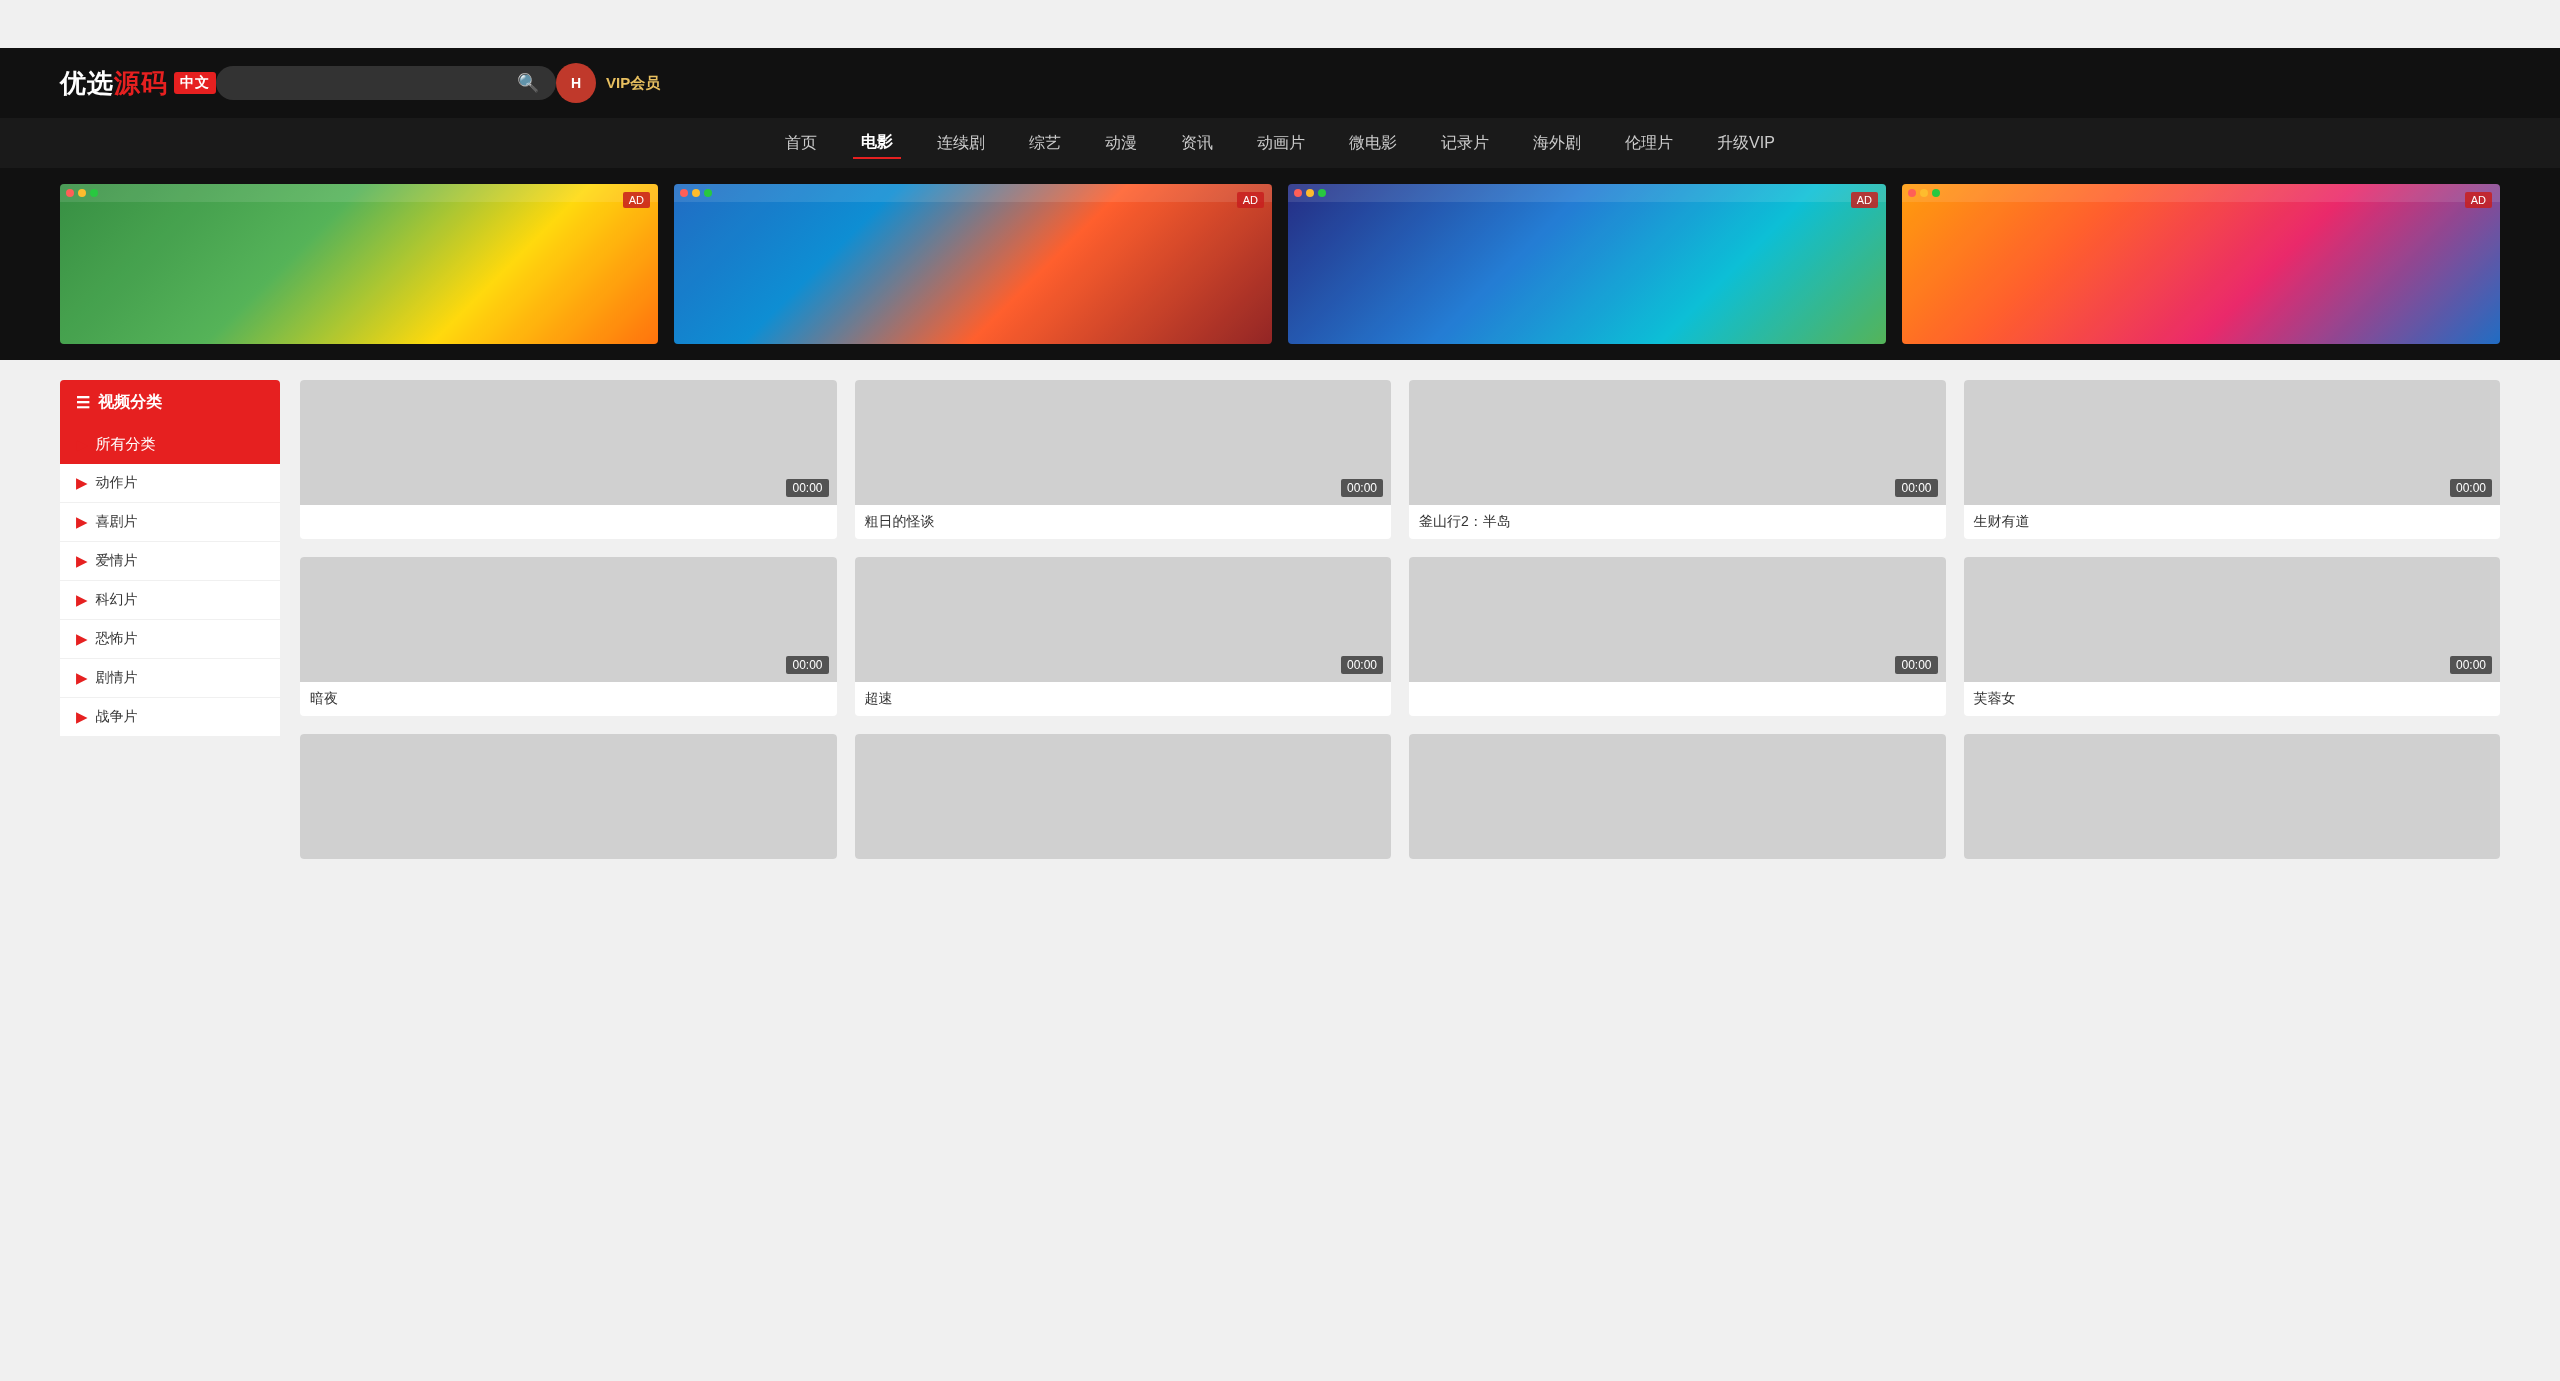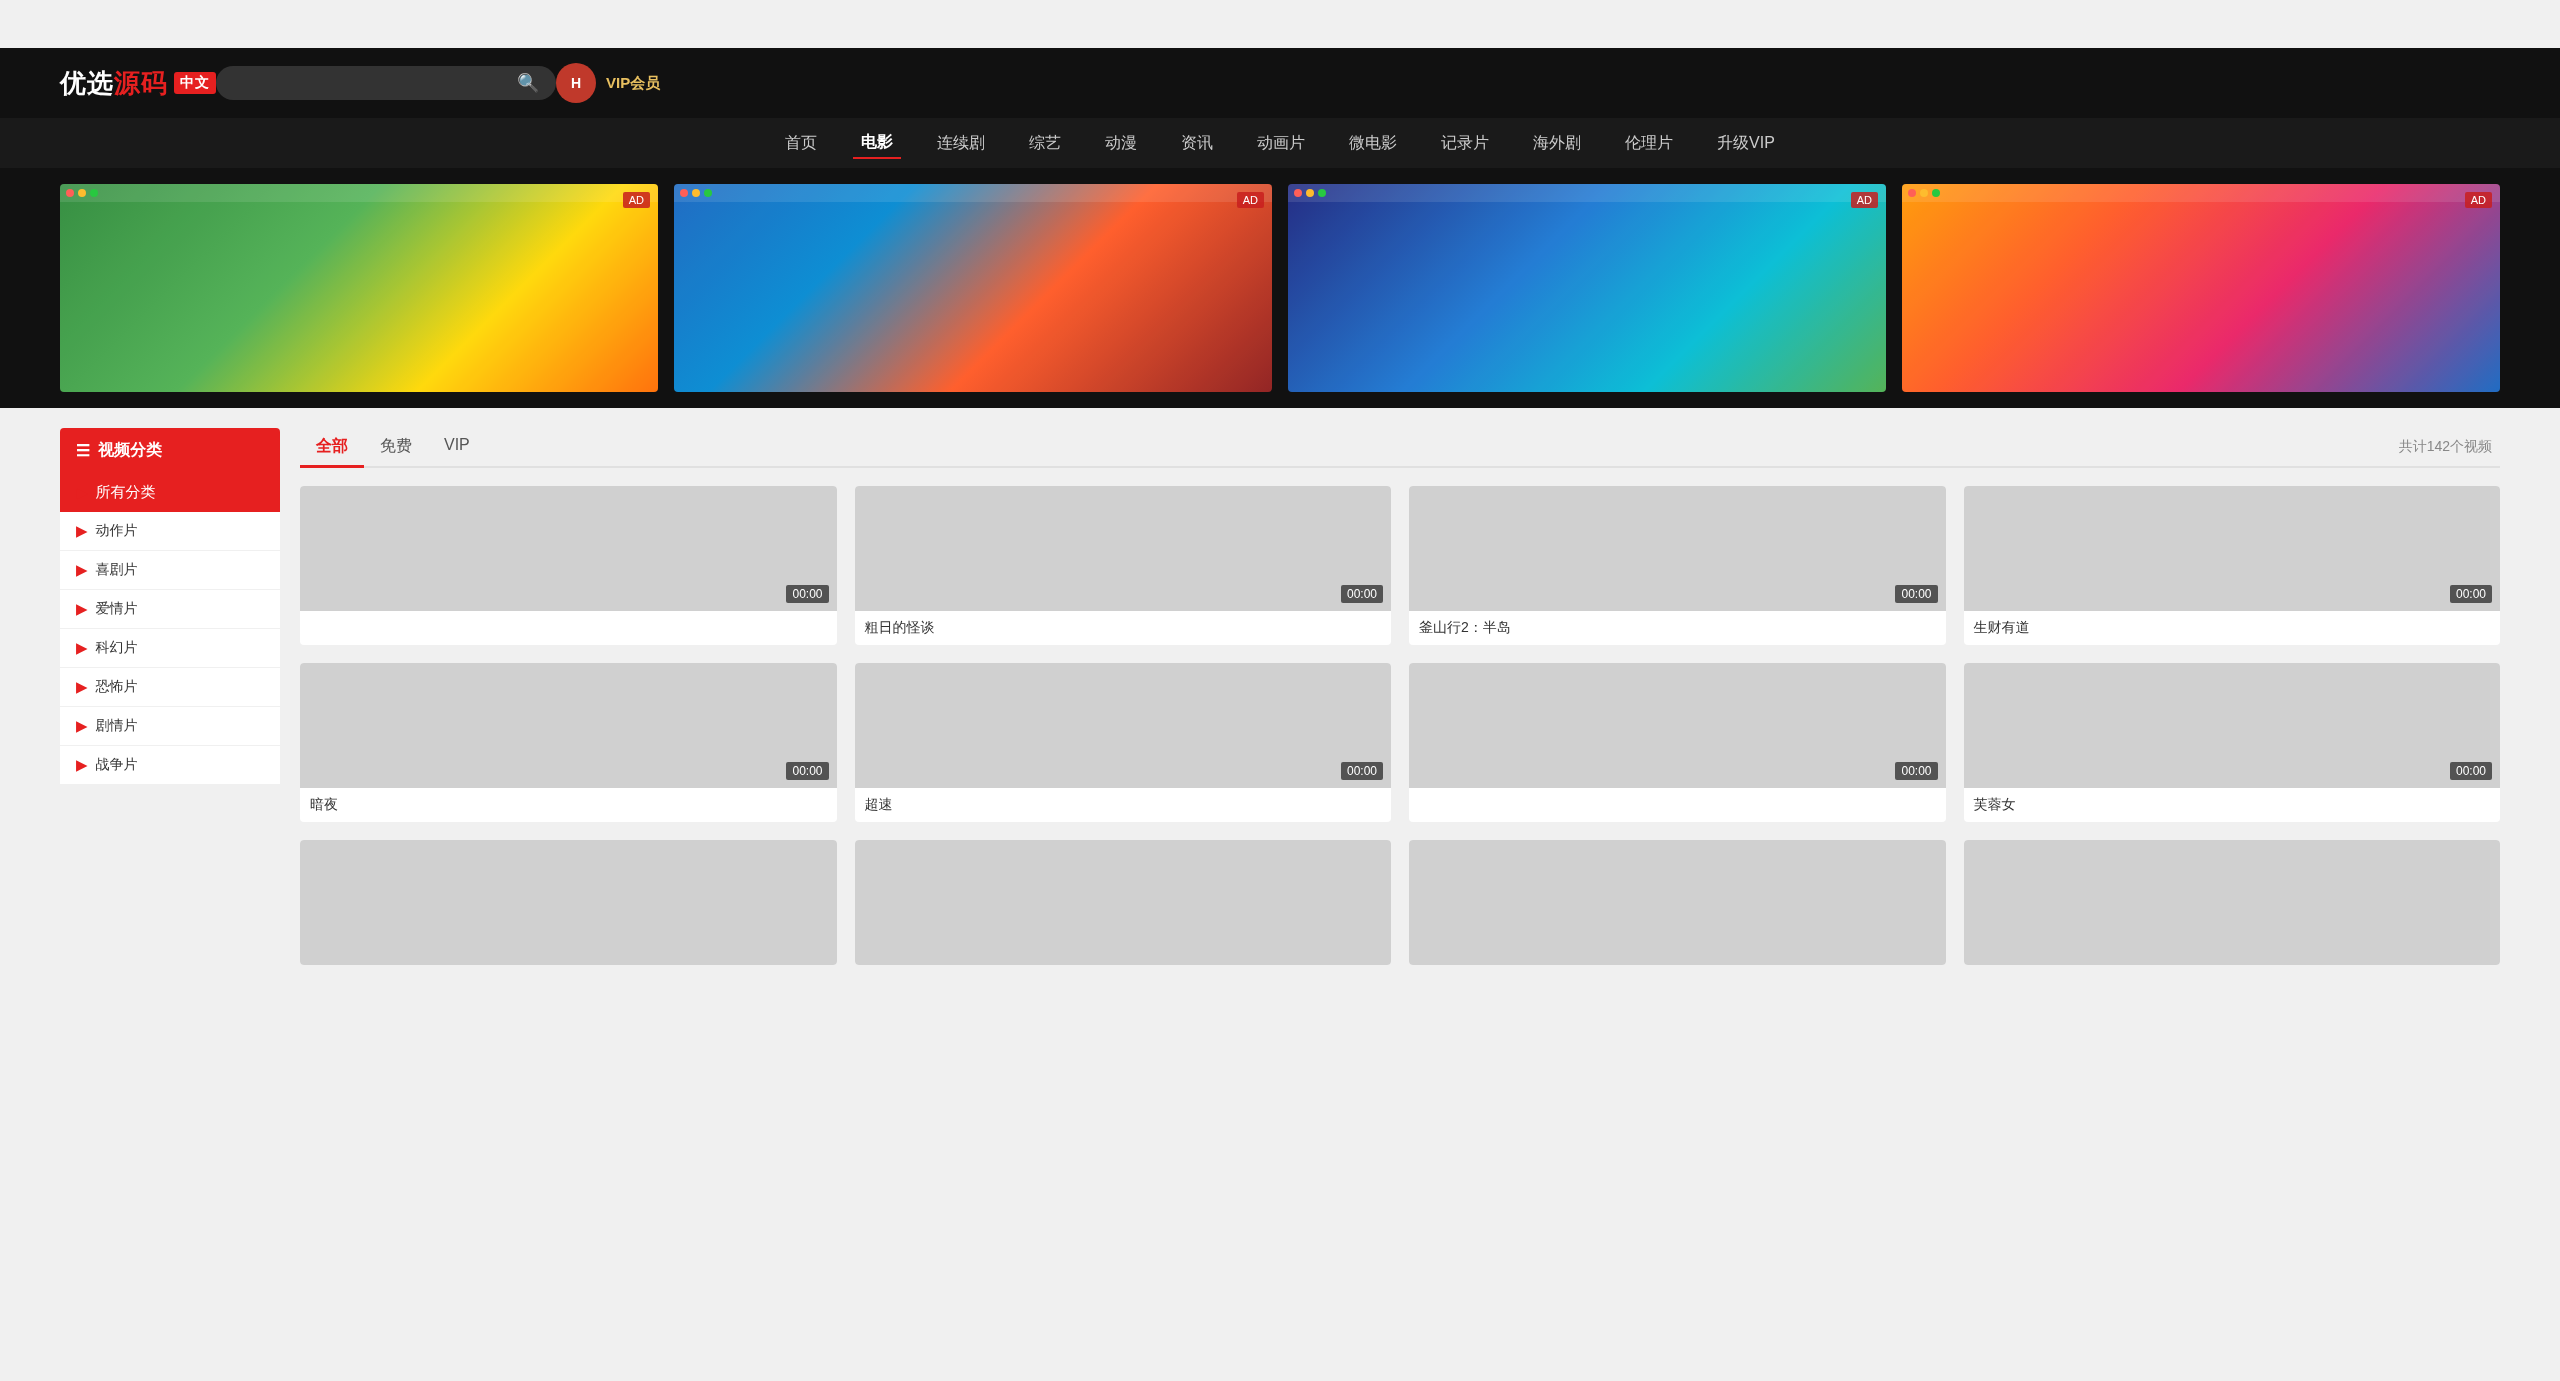--- a/index.html
+++ b/index.html
@@ -88,21 +88,21 @@
 
     
     .banner {
       background: #111;
       padding: 16px 60px;
       display: flex;
       gap: 16px;
     }
     .banner-item {
       flex: 1;
-      height: 208px;
+      height: 160px;
       border-radius: 4px;
       position: relative;
       overflow: hidden;
       background: linear-gradient(135deg, #2a7a3a, #4caf50, #ff9800, #e91e63);
     }
     .banner-item:nth-child(1) { background: linear-gradient(135deg, #2d8a3a 0%, #4caf50 40%, #ffd700 70%, #ff6b00 100%); }
     .banner-item:nth-child(2) { background: linear-gradient(135deg, #1565c0 0%, #0288d1 30%, #ff5722 60%, #8d1a1a 100%); }
     .banner-item:nth-child(3) { background: linear-gradient(135deg, #1a237e 0%, #1976d2 40%, #00bcd4 70%, #4caf50 100%); }
     .banner-item:nth-child(4) { background: linear-gradient(135deg, #ff9800 0%, #ff5722 30%, #e91e63 60%, #1565c0 100%); }
     .ad-badge {
@@ -373,28 +373,20 @@
           <span>剧情片</span>
         </div>
         <div class="sidebar-item-el">
           <span class="play-icon">▶</span>
           <span>战争片</span>
         </div>
       </div>
   </aside>
 
   <div class="content">
-    <div class="tabs-row">
-      <div id="tabs-container" style="display:flex;">
-          <div class="tab active">全部</div>
-          <div class="tab">免费</div>
-          <div class="tab">VIP</div>
-        </div>
-      <span class="total-count">共计142个视频</span>
-    </div>
     <div class="video-grid" id="video-grid">
 
     <div class="video-card">
     <div class="video-thumb">
       <span class="video-duration">00:00</span>
     </div>
   </div>
         <div class="video-card">
     <div class="video-thumb">
       <span class="video-duration">00:00</span>

